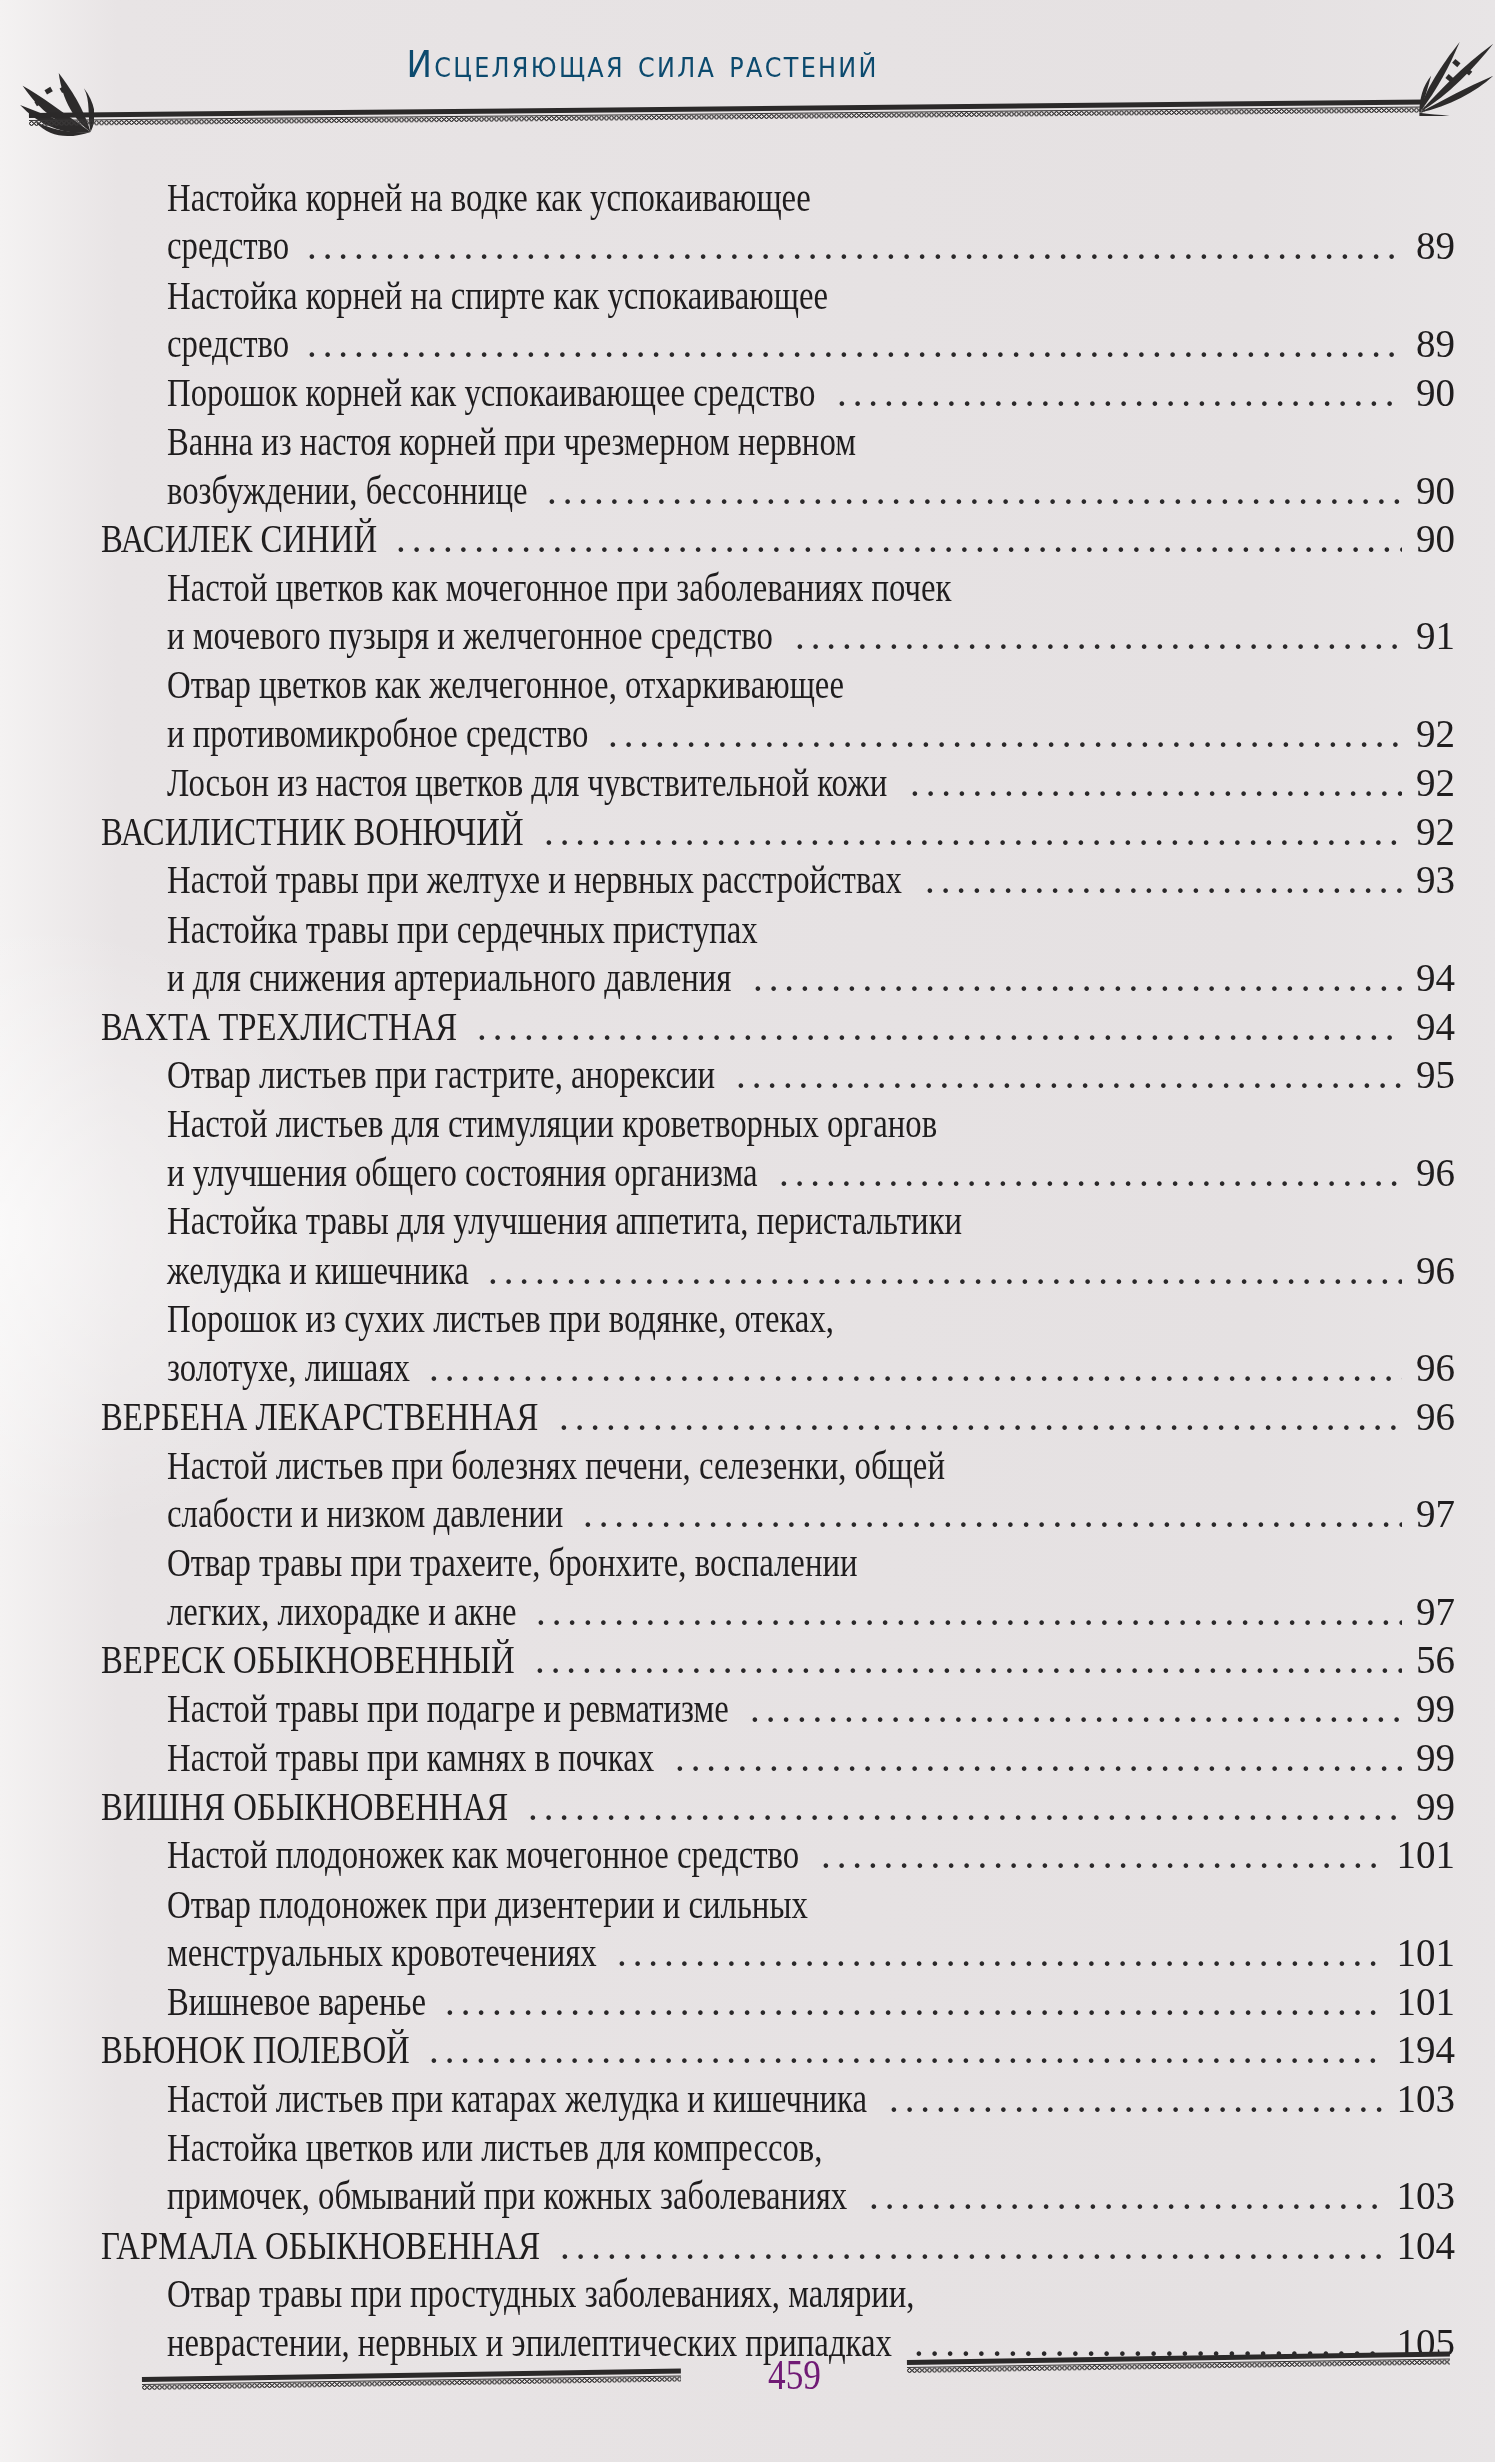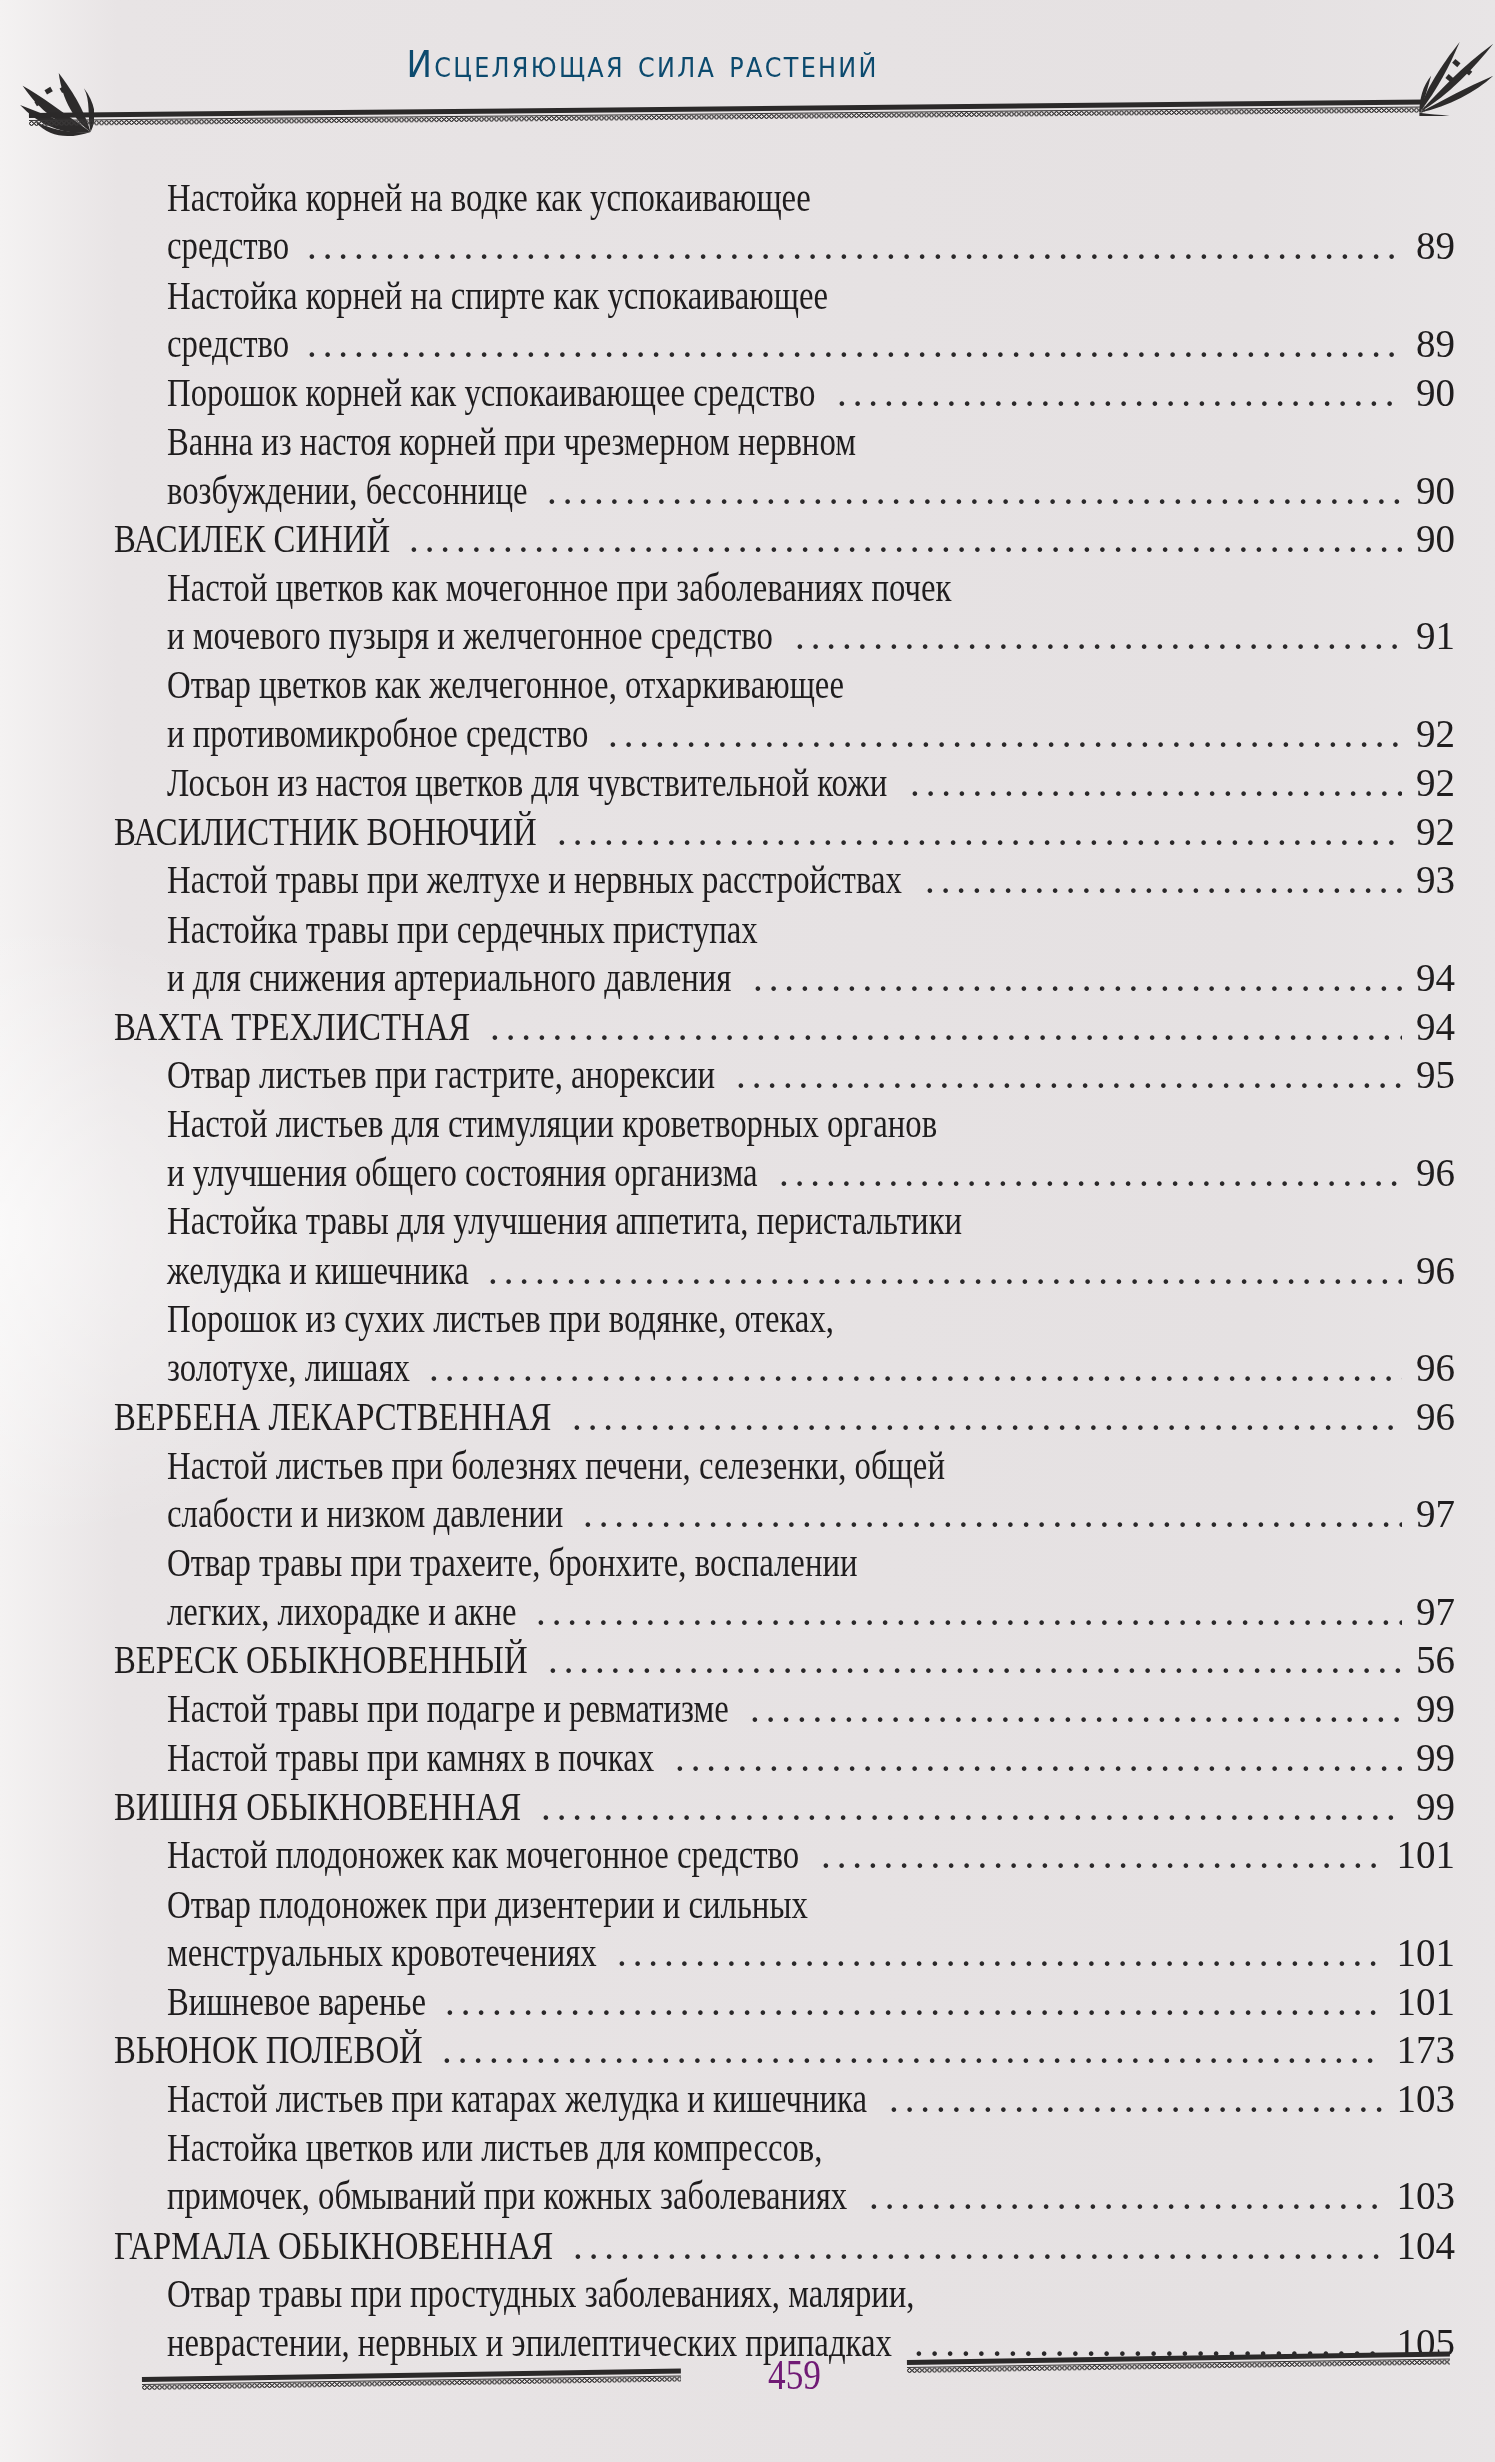--- a/index.html
+++ b/index.html
@@ -110,21 +110,21 @@
       overflow: hidden;
       margin-left: 5px;
       letter-spacing: 5.9px;
       color: #2a2829;
     }
     .toc-line .pg {
       flex: 0 0 auto;
       text-align: right;
       padding-left: 1.7px;
     }
-    .main-entry { left: 114px; align-items: flex-end; }
+    .main-entry { left: 101px; align-items: flex-end; }
     .sub-entry { left: 167px; }
     .cont-line { left: 167px; }
     .end-right { right: 41px; gap: 12px; }
 
     
     .footer-rule-left {
       top: 2377px;
       left: 142px;
       width: 539px;
       transform: rotate(-0.9deg);
@@ -356,21 +356,21 @@
       <span class="pg">101</span>
     </div>
     <div class="toc-line sub-entry end-right" style="top: 1804px;">
       <span class="txt" style="width: 261px; margin-right: 0px;">Вишневое варенье</span>
       <span class="leader">........................................................................................................................................................................................................</span>
       <span class="pg">101</span>
     </div>
     <div class="toc-line main-entry end-right" style="top: 1852px;">
       <span class="txt" style="width: 311px; margin-right: 0px;">ВЬЮНОК ПОЛЕВОЙ</span>
       <span class="leader">........................................................................................................................................................................................................</span>
-      <span class="pg">173</span>
+      <span class="pg">194</span>
     </div>
     <div class="toc-line sub-entry end-right" style="top: 1901px;">
       <span class="txt" style="width: 705px; margin-right: 0px;">Настой листьев при катарах желудка и кишечника</span>
       <span class="leader">........................................................................................................................................................................................................</span>
       <span class="pg">103</span>
     </div>
     <div class="toc-line sub-entry" style="top: 1950px;">
       <span class="txt" style="width: 661px; margin-right: 0px;">Настойка цветков или листьев для компрессов,</span>
     </div>
     <div class="toc-line cont-line end-right" style="top: 1998px;">

